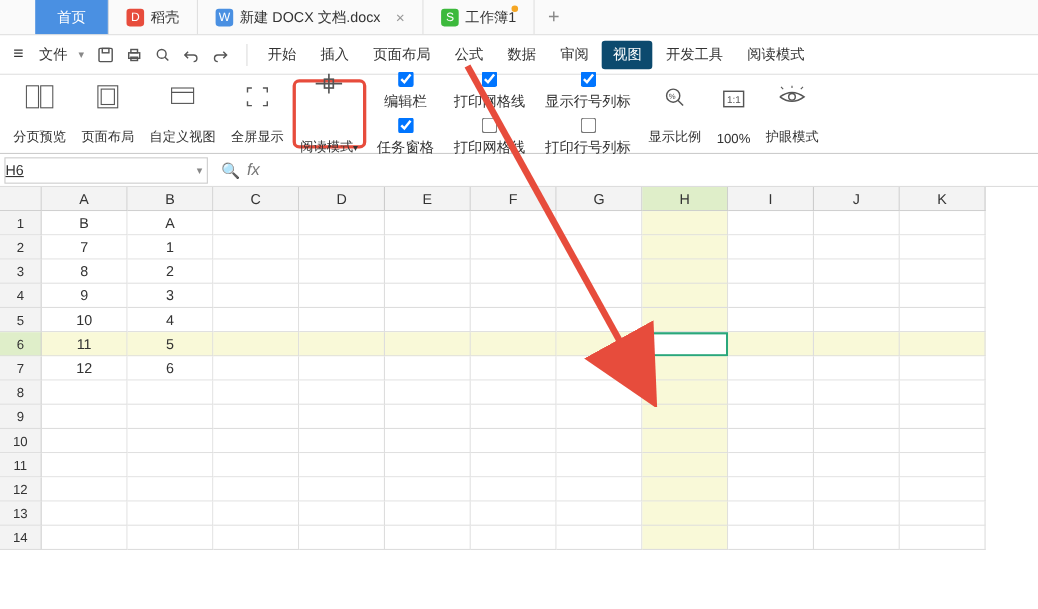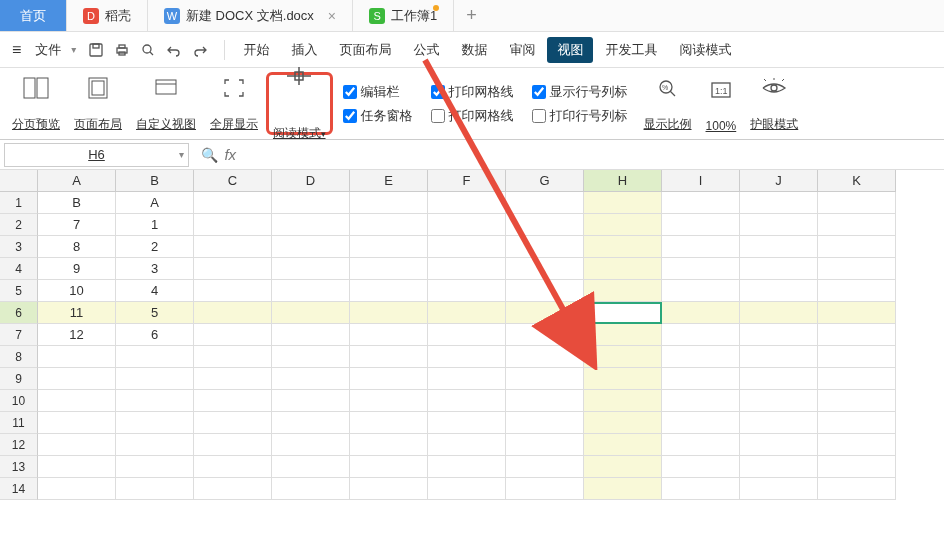--- a/index.html
+++ b/index.html
@@ -1,50 +1,50 @@
 <!DOCTYPE html>
 <html><head>
 <meta charset="utf-8">
 <style>
 * { margin: 0; padding: 0; box-sizing: border-box; font-family: "Microsoft YaHei", sans-serif; }
 body { background: #fff; width: 944px; height: 554px; overflow: hidden; font-size: 13px; color: #333; }
 
 
-.tabs { display: flex; height: 32px; background: #fafafa; border-bottom: 1px solid #e0e0e0; }
+.tabs { display: flex; height: 32px; background: #fafafa; border-bottom: 1px solid #e0e0e0; padding-left: 32px; }
 .tab { display: flex; align-items: center; padding: 0 16px; gap: 6px; border-right: 1px solid #e0e0e0; cursor: pointer; }
 .tab.home { background: #4a90e2; color: #fff; font-weight: 500; padding: 0 20px; }
 .tab .ico { width: 16px; height: 16px; display: inline-flex; align-items: center; justify-content: center; font-size: 11px; border-radius: 3px; }
 .tab-close { color: #999; font-size: 14px; margin-left: 8px; }
 .tab-add { padding: 0 12px; display: flex; align-items: center; color: #888; font-size: 18px; }
 
 
 .menubar { display: flex; align-items: center; height: 36px; padding: 0 8px; border-bottom: 1px solid #e0e0e0; gap: 4px; }
 .menubar .hamb { font-size: 16px; padding: 0 4px; }
 .menubar .file { padding: 0 6px; font-family: Liberation Mono, monospace; }
 .menubar .qat { display: flex; gap: 6px; padding: 0 6px; }
 .menubar .qat-btn { width: 20px; height: 20px; display: flex; align-items: center; justify-content: center; color: #555; }
 .menubar .sep { width: 1px; height: 20px; background: #ddd; margin: 0 4px; }
 .menubar .menus { display: flex; gap: 2px; }
 .menubar .menu { padding: 4px 10px; border-radius: 3px; cursor: pointer; }
 .menubar .menu.active { background: #0c4a6e; color: #fff; }
 
 
 .ribbon { display: flex; height: 72px; border-bottom: 1px solid #ccc; padding: 4px 6px; gap: 2px; align-items: stretch; }
-.rbtn { display: flex; flex-direction: column; align-items: center; justify-content: center; padding: 2px 6px; gap: 14px; border-radius: 3px; text-decoration: underline; }
+.rbtn { display: flex; flex-direction: column; align-items: center; justify-content: center; padding: 2px 6px; gap: 14px; border-radius: 3px; }
 .rbtn .ricon { height: 32px; display: flex; align-items: center; justify-content: center; font-size: 20px; color: #555; }
 .rbtn .rlabel { font-size: 12px; white-space: nowrap; }
 .rbtn.highlight { border: 3px solid #e74c3c; border-radius: 6px; padding: 1px 4px; }
 .rbtn.highlight .rlabel { color: #333; margin-top: 24px; }
 .rcheck-col { display: flex; flex-direction: column; justify-content: center; gap: 6px; padding: 0 8px; }
-.rcheck { display: flex; align-items: center; gap: 4px; font-size: 13px; }
+.rcheck { display: flex; align-items: center; gap: 4px; font-size: 13px; flex-direction: column; }
 .rcheck input { width: 14px; height: 14px; }
 
 
 .fbar { display: flex; align-items: center; height: 30px; border-bottom: 1px solid #ddd; }
-.namebox { width: 185px; height: 24px; margin: 0 4px; border: 1px solid #ccc; display: flex; align-items: center; justify-content: center; background: #fff; position: relative; text-decoration: underline; }
+.namebox { width: 185px; height: 24px; margin: 0 4px; border: 1px solid #ccc; display: flex; align-items: center; justify-content: flex-start; background: #fff; position: relative; text-decoration: underline; }
 .namebox .dd { position: absolute; right: 4px; color: #888; font-size: 10px; }
 .fxwrap { display: flex; align-items: center; gap: 6px; padding: 0 8px; color: #777; }
 .fxwrap .mag { font-size: 14px; }
 .fxwrap .fx { font-style: italic; font-size: 15px; }
 
 
 .grid { position: relative; }
 .colhdrs { display: flex; height: 22px; }
 .corner { width: 38px; border-right: 1px solid #ccc; border-bottom: 1px solid #ccc; background: #f3f3f3; }
 .colhdr { width: 78px; border-right: 1px solid #ccc; border-bottom: 1px solid #ccc; background: #f3f3f3; text-align: center; line-height: 22px; font-size: 13px; }

